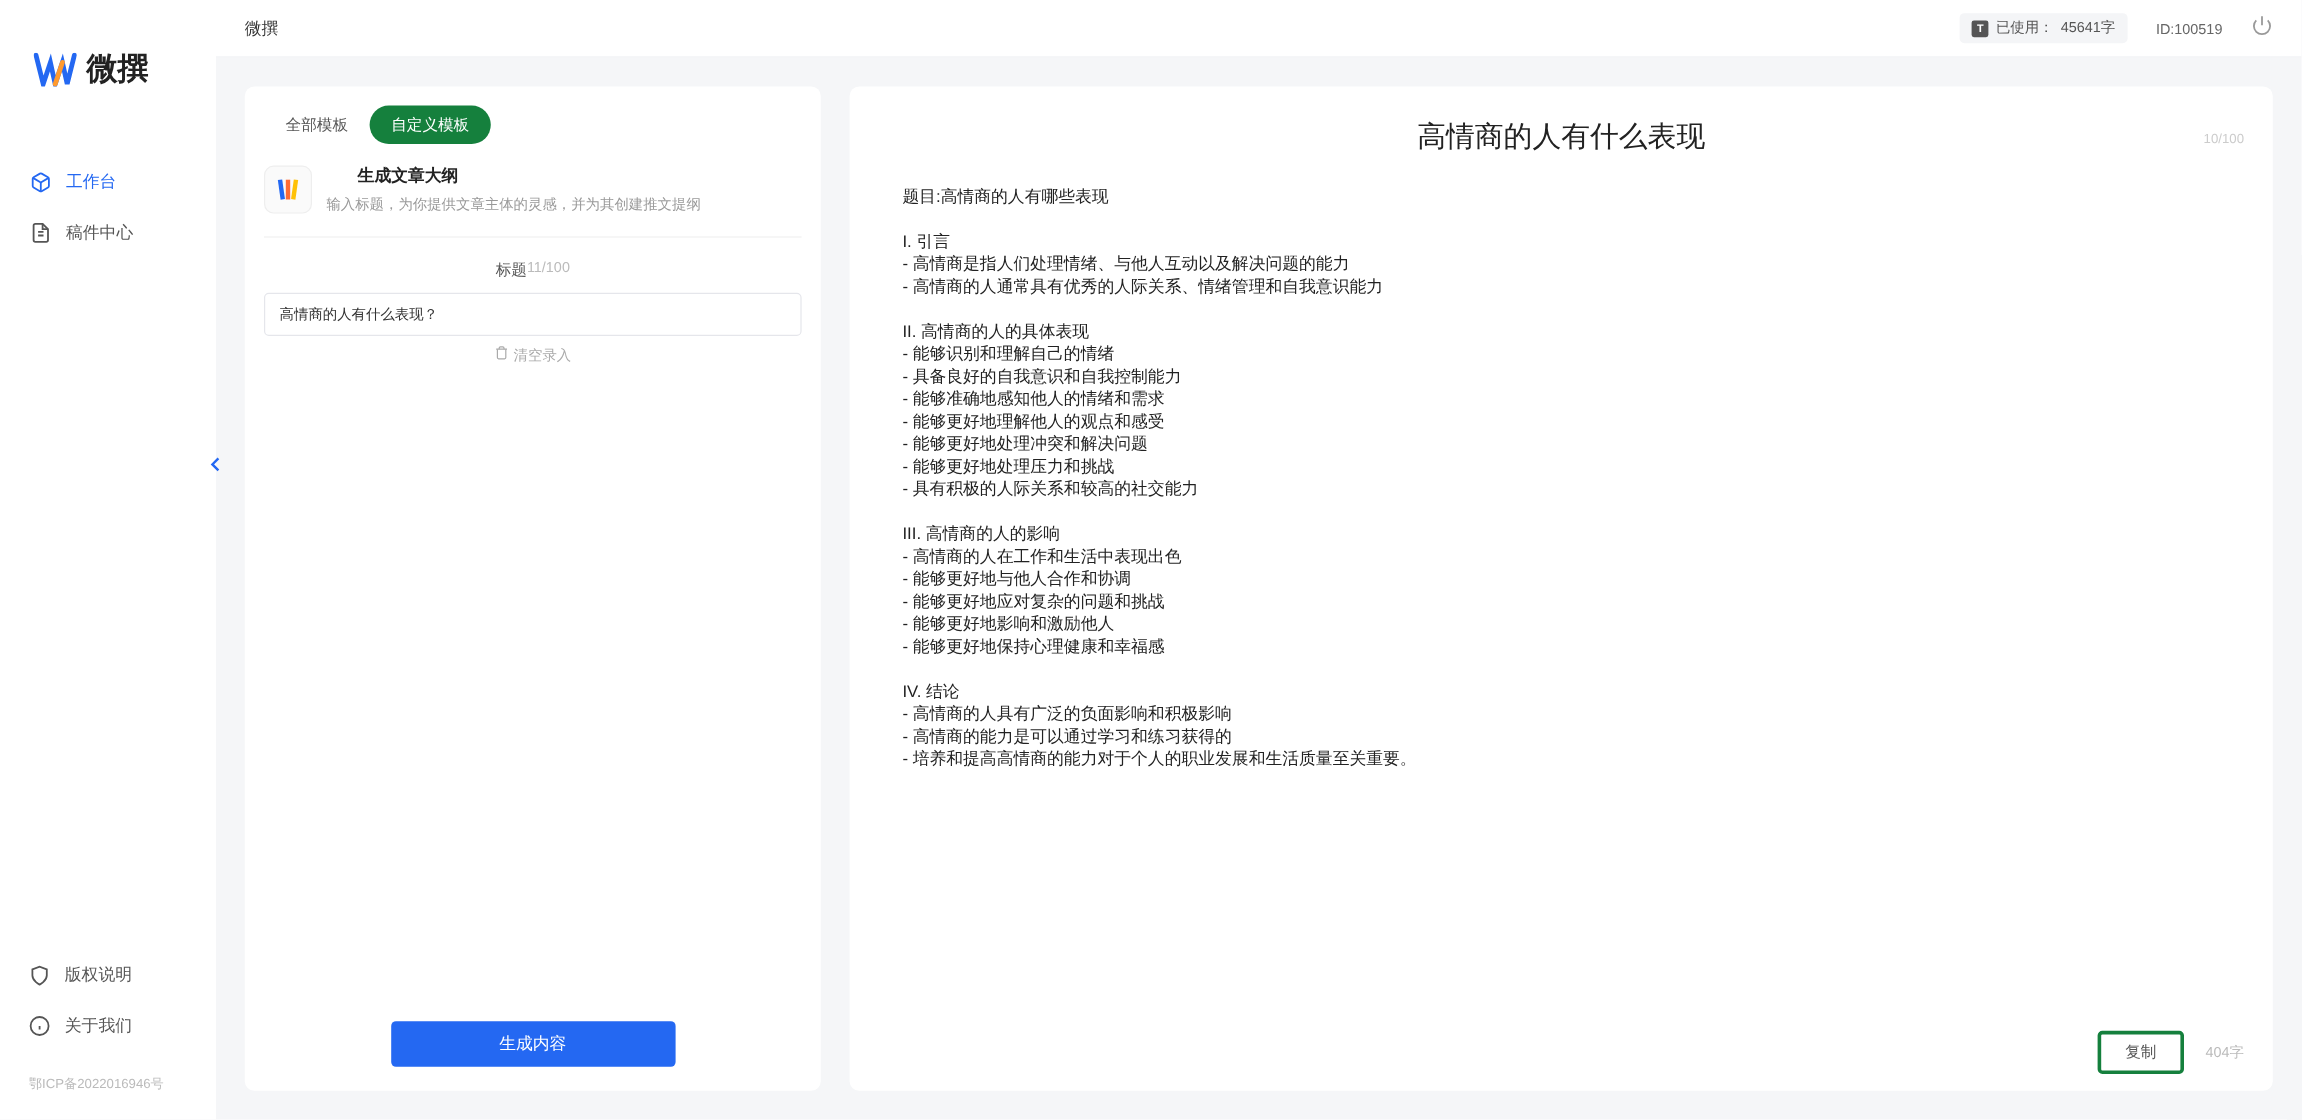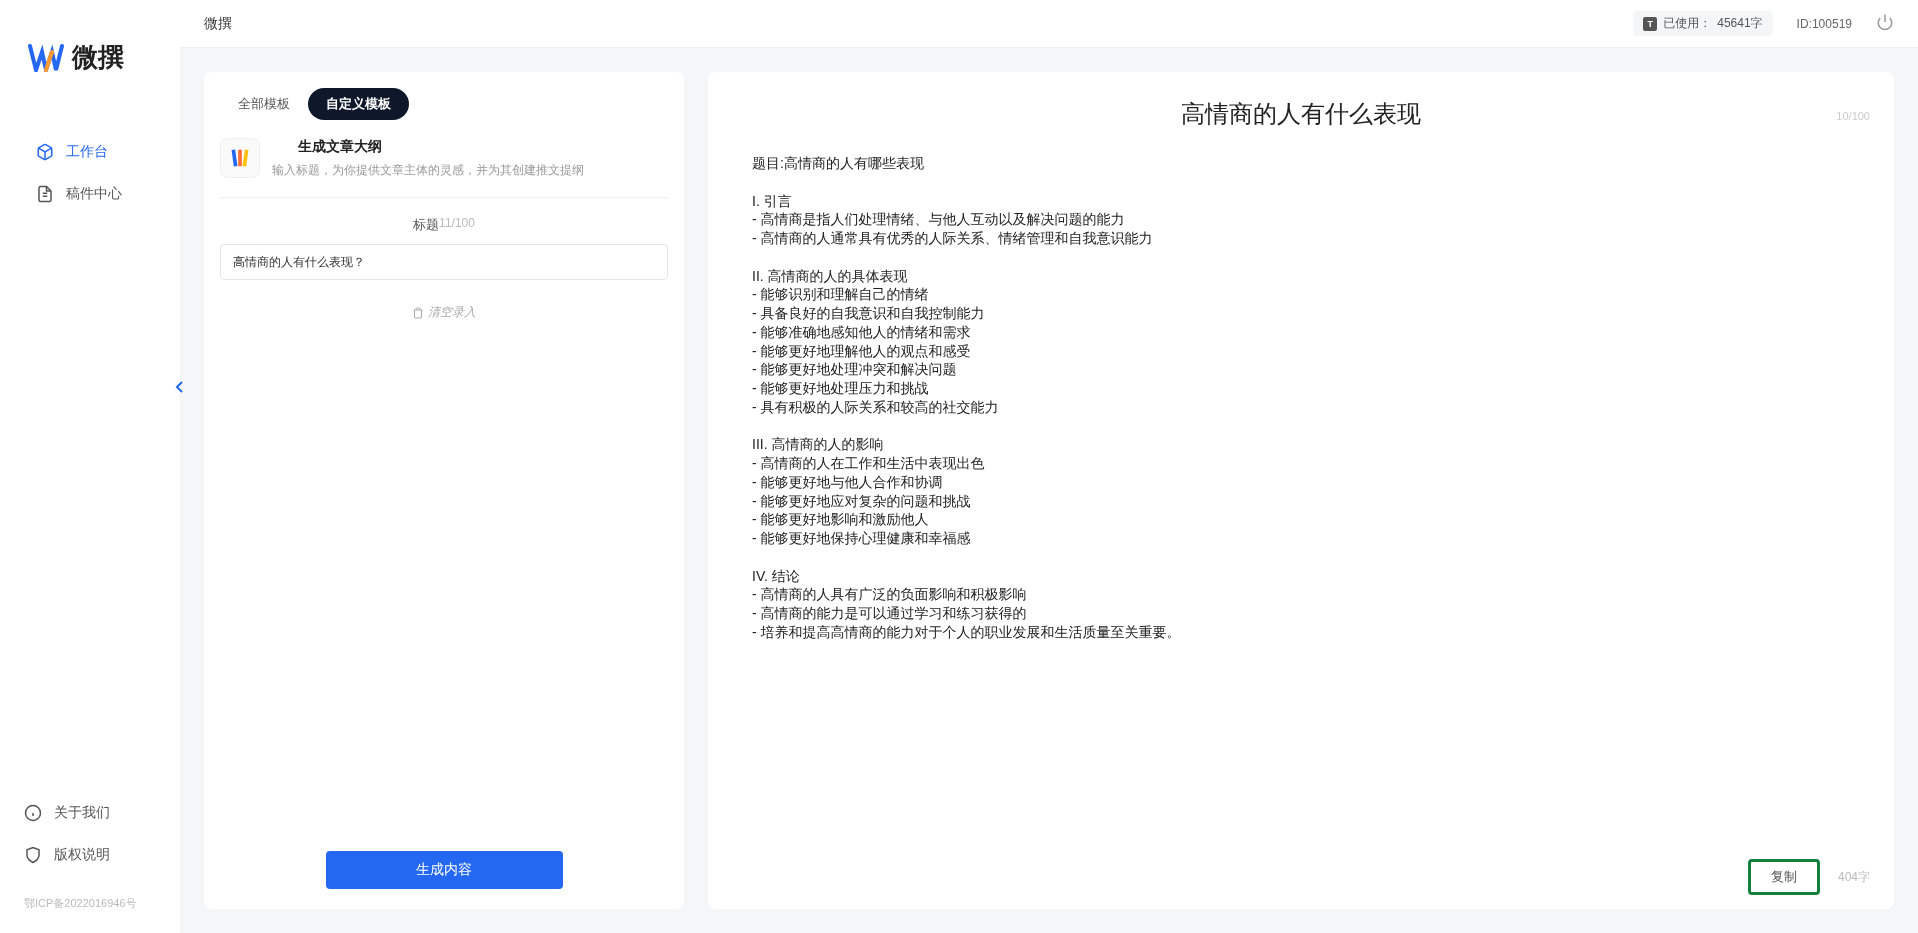--- a/index.html
+++ b/index.html
@@ -32,21 +32,21 @@
       width: 36px;
       height: 28px;
     }
     .logo-text {
       font-size: 26px;
       font-weight: 600;
       color: #222;
     }
     .nav-menu {
       flex: 1;
-      padding: 20px 12px;
+      padding: 20px 1px;
     }
     .nav-item {
       display: flex;
       align-items: center;
       gap: 12px;
       padding: 12px 24px;
       cursor: pointer;
       font-size: 14px;
       color: #555;
     }
@@ -161,23 +161,22 @@
       gap: 0;
     }
     .tab {
       padding: 7px 18px;
       font-size: 13px;
       border-radius: 16px;
       cursor: pointer;
       color: #555;
     }
     .tab.active {
-      background: #0f172a;
+      background: #15803d;
       color: #fff;
-      font-weight: bold;
     }
     .template-card {
       display: flex;
       gap: 12px;
       padding: 18px 16px;
       align-items: flex-start;
     }
     .template-icon {
       width: 40px;
       height: 40px;
@@ -221,30 +220,29 @@
     .title-input {
       width: 100%;
       padding: 10px 12px;
       border: 1px solid #e5e6eb;
       border-radius: 4px;
       font-size: 12px;
       color: #333;
       outline: none;
     }
     .clear-input-btn {
-      margin-top: 24px;
+      margin-top: 8px;
       text-align: center;
       font-size: 12px;
       color: #aaa;
       cursor: pointer;
       display: flex;
-      align-items: center;
+      align-items: flex-start;
       justify-content: center;
       gap: 4px;
-      font-style: italic;
     }
     .panel-left-footer {
       margin-top: auto;
       padding: 20px 16px;
       display: flex;
       justify-content: center;
     }
     .generate-btn {
       width: 237px;
       padding: 10px 0;
@@ -338,31 +336,31 @@
       </div>
     </nav>
     <div class="collapse-btn">
       <svg width="10" height="14" viewBox="0 0 10 14">
           <path d="M7 2 L2 7 L7 12" fill="none" stroke="#2468f2" stroke-width="2"></path>
         </svg>
     </div>
     <div class="nav-bottom">
       <div class="nav-item">
         <svg viewBox="0 0 24 24" fill="none" stroke="currentColor" stroke-width="2">
+            <path d="M12 22s8-4 8-10V5l-8-3-8 3v7c0 6 8 10 8 10z"></path>
+          </svg>
+        <span>版权说明</span>
+      </div>
+      <div class="nav-item">
+        <svg viewBox="0 0 24 24" fill="none" stroke="currentColor" stroke-width="2">
             <circle cx="12" cy="12" r="10"></circle>
             <line x1="12" y1="16" x2="12" y2="12"></line>
             <line x1="12" y1="8" x2="12.01" y2="8"></line>
           </svg>
         <span>关于我们</span>
-      </div>
-      <div class="nav-item">
-        <svg viewBox="0 0 24 24" fill="none" stroke="currentColor" stroke-width="2">
-            <path d="M12 22s8-4 8-10V5l-8-3-8 3v7c0 6 8 10 8 10z"></path>
-          </svg>
-        <span>版权说明</span>
       </div>
       <div class="footer-link">鄂ICP备2022016946号</div>
     </div>
   </aside>
 
   <div class="main">
     <div class="topbar">
       <div class="topbar-title">微撰</div>
       <div class="topbar-right">
         <div class="usage-badge">

